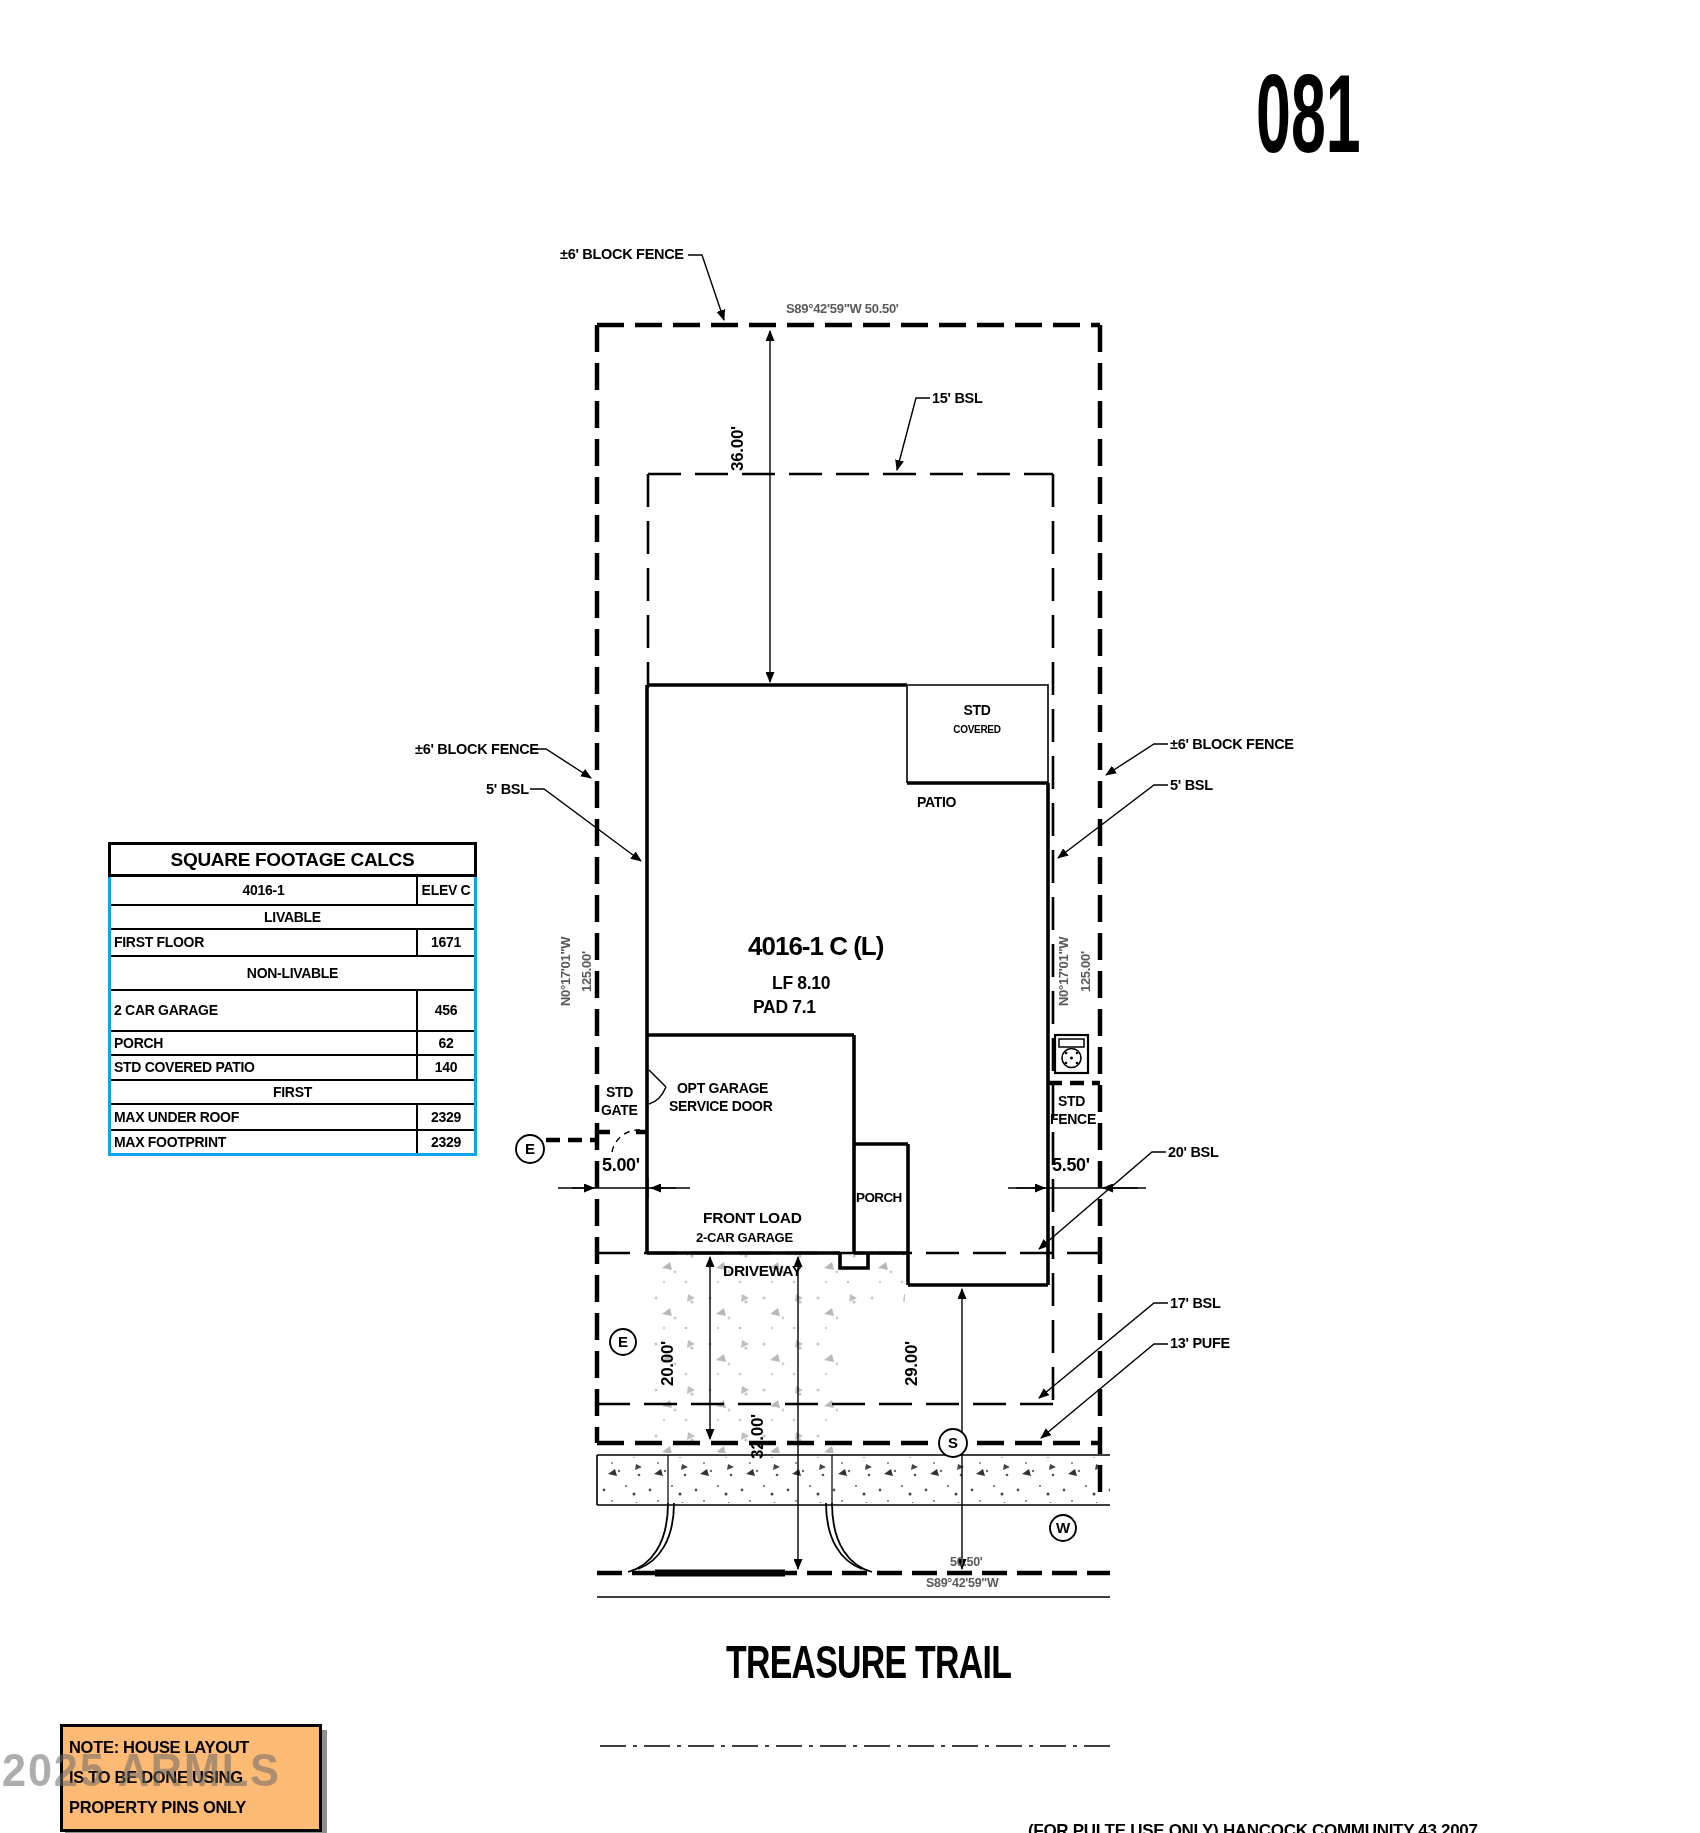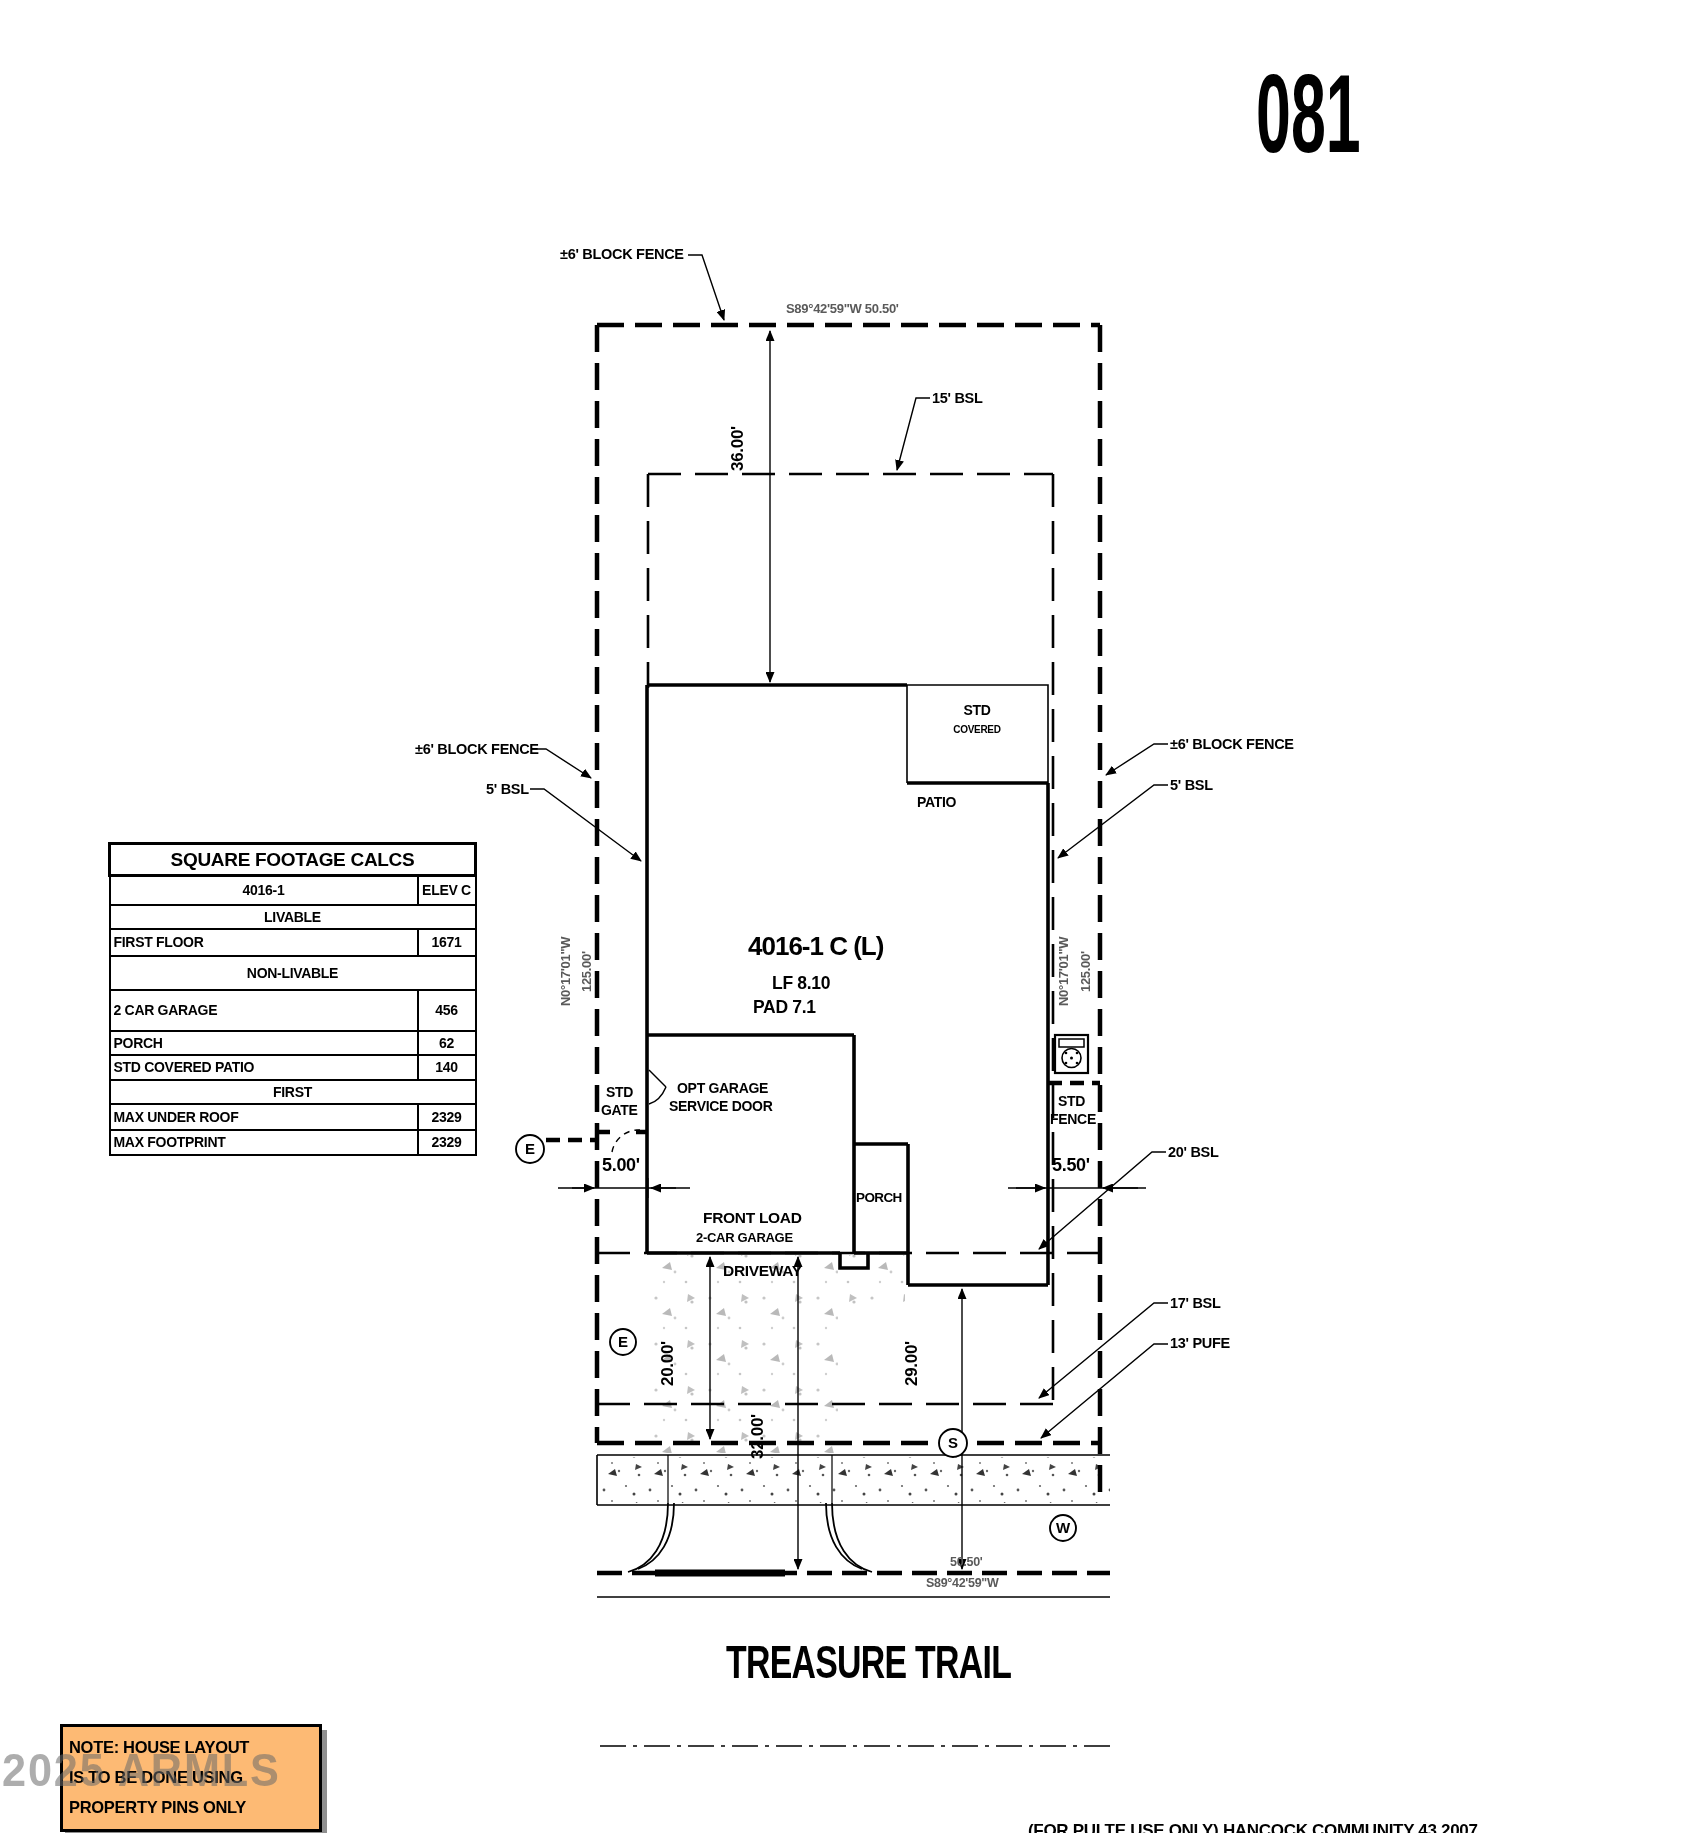--- a/index.html
+++ b/index.html
@@ -15,21 +15,21 @@
   
   #sqft{position:absolute;left:108px;top:842px;width:369px;border-collapse:collapse;
         background:#fff;}
   #sqft td{border:2px solid #000;font:bold 14px "Liberation Sans",sans-serif;
            letter-spacing:-0.3px;padding:0 3px;color:#000;}
   #sqft .ttl{font-size:19px;text-align:center;border:3px solid #000;}
   #sqft .sec{text-align:center;}
   #sqft .val{text-align:center;width:50px;}
   #sqft .lbl{text-align:left;}
   #sqft .hdr{text-align:center;}
-  table#sqft{border:1px solid #0ea5e9;}
+  table#sqft{border:3px solid #0ea5e9;}
   
   #notebox{position:absolute;left:60px;top:1724px;width:244px;background:#fdba74;
            border:3px solid #000;box-shadow:5px 6px 0 #8f8f8f;padding:5px 6px 7px 6px;z-index:2;}
   #notebox div{font:bold 16.5px "Liberation Sans",sans-serif;letter-spacing:-0.3px;
                line-height:30px;color:#000;white-space:nowrap;}
   #watermark{position:absolute;left:2px;top:1742px;z-index:3;
              font:bold 47px "Liberation Sans",sans-serif;letter-spacing:2px;
              color:rgba(105,105,105,0.55);transform:scaleX(0.92);transform-origin:0 0;
              white-space:nowrap;}
   #footer-note{position:absolute;left:1028px;top:1821px;font:bold 17px "Liberation Sans",sans-serif;

